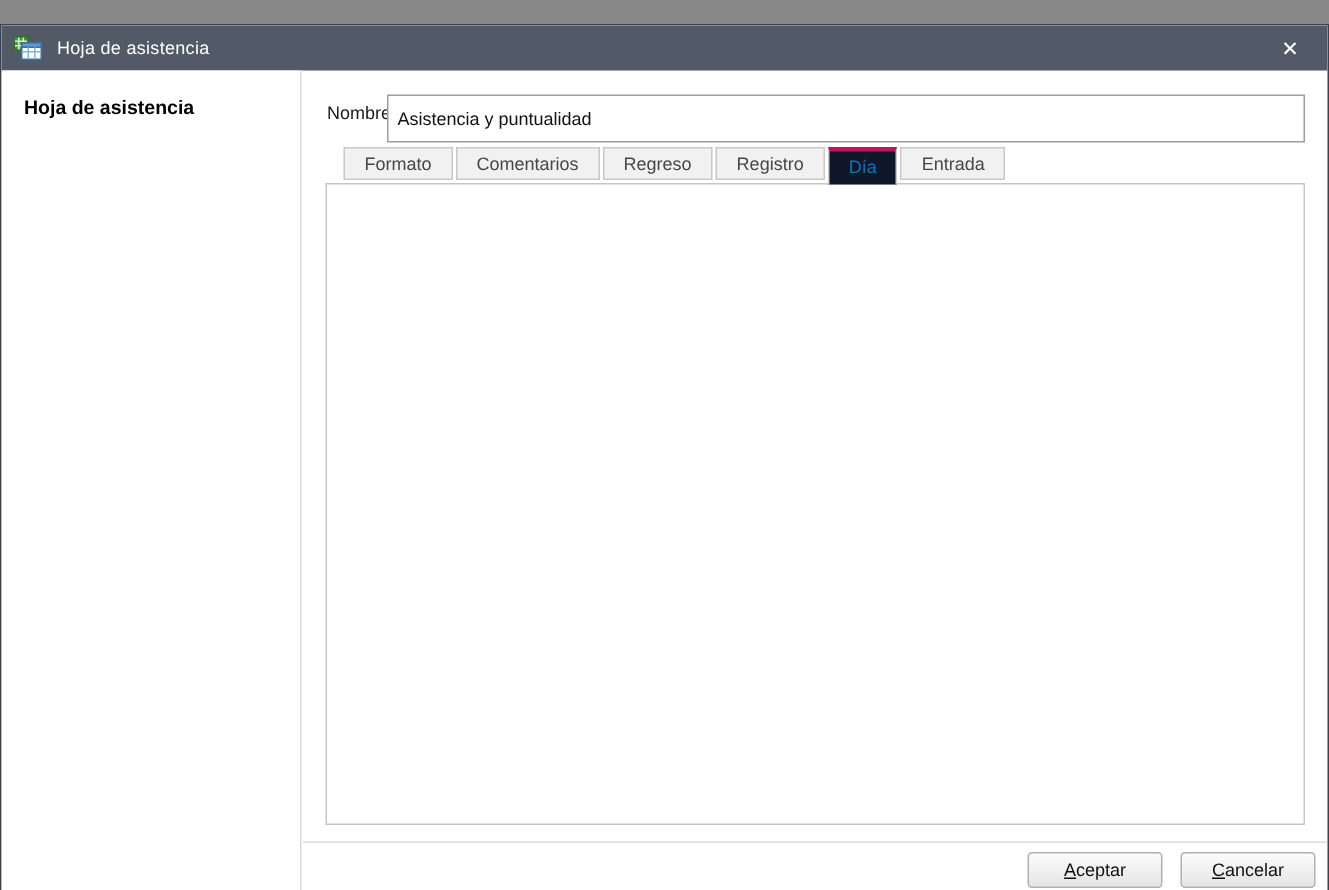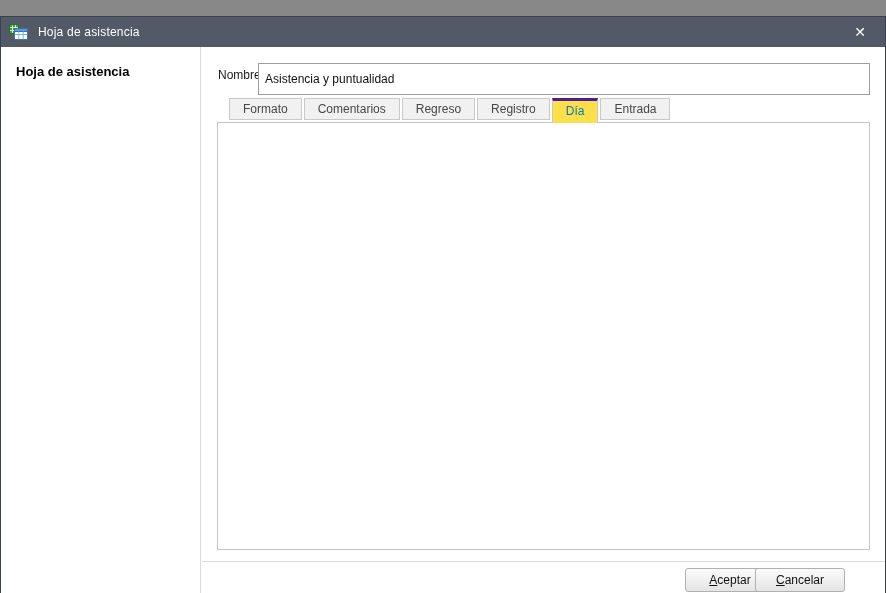--- a/index.html
+++ b/index.html
@@ -36,22 +36,22 @@
     border:1px solid #9d9d9d; padding:0 6px; font-size:12px;
     font-family:"Liberation Sans", sans-serif; color:#111; background:#fff; outline:none;
   }
   
   .tabs { position:absolute; left:228px; top:81px; height:25px; display:flex; z-index:3; }
   .tab {
     height:22px; line-height:20px; padding:0 13px; background:#f1f1f1;
     border:1px solid #c9c9c9; margin-right:2px; color:#474747; cursor:default; white-space:nowrap;
   }
   .tab.active {
-    height:25px; line-height:21px; background:#fde047;
-    border-top:3px solid #4c1d95; border-bottom:none; color:#0079c1;
+    height:25px; line-height:21px; background:#0f172a;
+    border-top:3px solid #be185d; border-bottom:none; color:#0079c1;
   }
   
   .groupbox {
     position:absolute; left:216px; top:105px; width:653px; height:428px;
     border:1px solid #c6c6c6; background:#fff; z-index:1;
   }
   .col-label { position:absolute; top:111px; color:#1a1a1a; }
   .col-label.left  { left:232px; }
   .col-label.right { left:548px; }
   
@@ -83,21 +83,21 @@
   .checkbox-row { position:absolute; left:232px; top:502px; display:flex; align-items:center; }
   .checkbox { width:14px; height:14px; border:1px solid #8e8e8e; background:#fff; margin-right:7px; }
   
   .footer-sep { position:absolute; left:201px; right:0; top:544px; height:1px; background:#dcdcdc; }
   .dlg-btn {
     position:absolute; top:551px; width:90px; height:24px;
     background:linear-gradient(#fcfcfc,#e4e4e4); border:1px solid #b0b0b0; border-radius:3px;
     font-size:12px; font-family:"Liberation Sans", sans-serif; color:#111; cursor:default;
   }
   .btn-accept { left:684px; }
-  .btn-cancel { left:754px;text-align:center; }
+  .btn-cancel { left:786px;text-align:center; }
   .dlg-btn u { text-decoration:underline; }
 </style>
 </head>
 <body>
 
 <div class="window">
 
   <div class="titlebar">
     <span class="app-icon">
         <svg width="20" height="17" viewBox="0 0 20 17">

